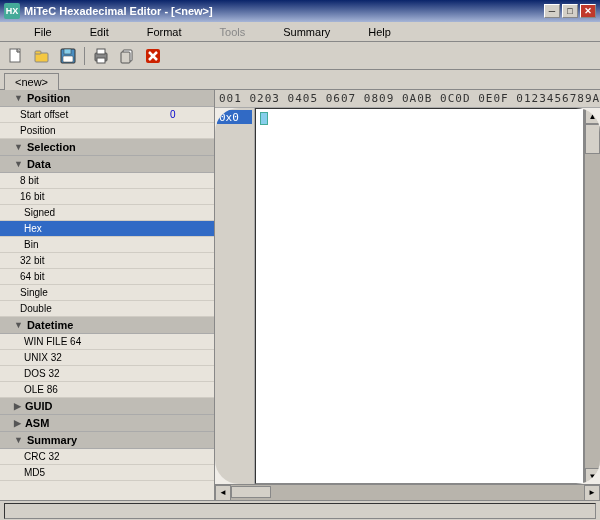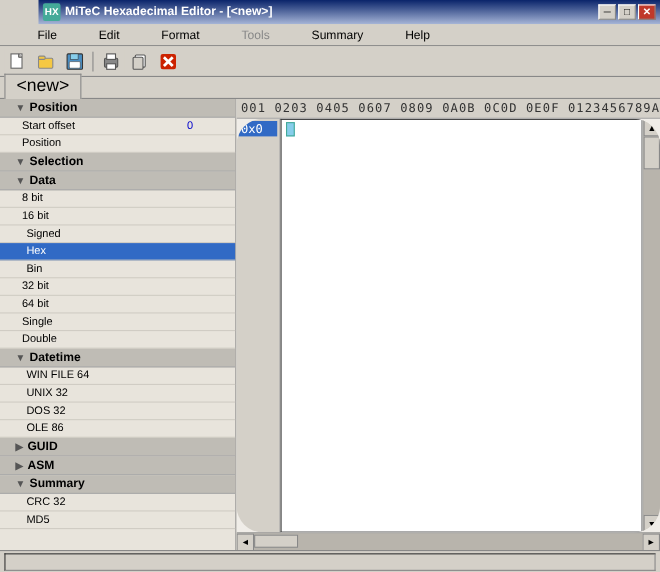--- a/index.html
+++ b/index.html
@@ -16,21 +16,20 @@
     .title-bar {
       background: linear-gradient(to bottom, #0a246a, #a6b5d7);
       height: 22px;
       display: flex;
       align-items: center;
       justify-content: space-between;
       padding: 0 4px;
       color: white;
       font-size: 11px;
       font-weight: bold;
-      margin-left: 35px;
     }
     .title-bar-left {
       display: flex;
       align-items: center;
       gap: 4px;
     }
     .title-bar-icon {
       width: 16px;
       height: 16px;
       background: #4a9;
@@ -126,21 +125,21 @@
       display: flex;
       align-items: flex-end;
       padding: 0 4px;
       border-bottom: 1px solid #888;
     }
     .tab {
       background: #d4d0c8;
       border: 1px solid #888;
       border-bottom: none;
       padding: 2px 10px;
-      font-size: 16px;
+      font-size: 11px;
       cursor: pointer;
       position: relative;
       top: 1px;
     }
 
     
     .main-area {
       display: flex;
       height: calc(520px - 22px - 20px - 28px - 20px - 20px);
       background: #d4d0c8;

